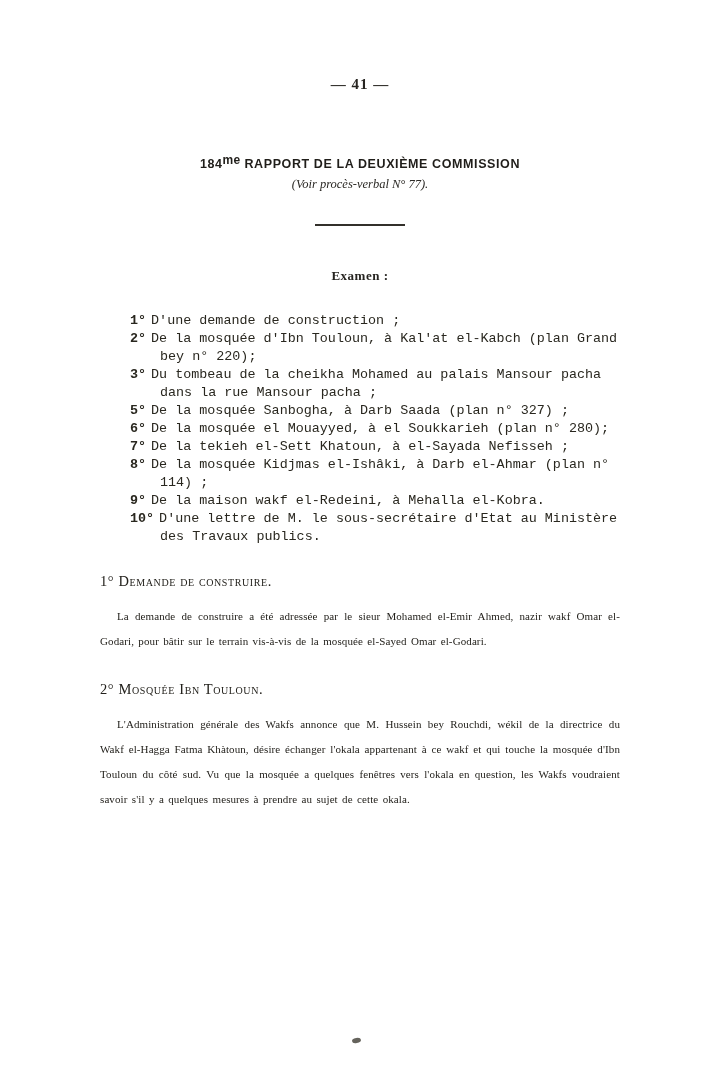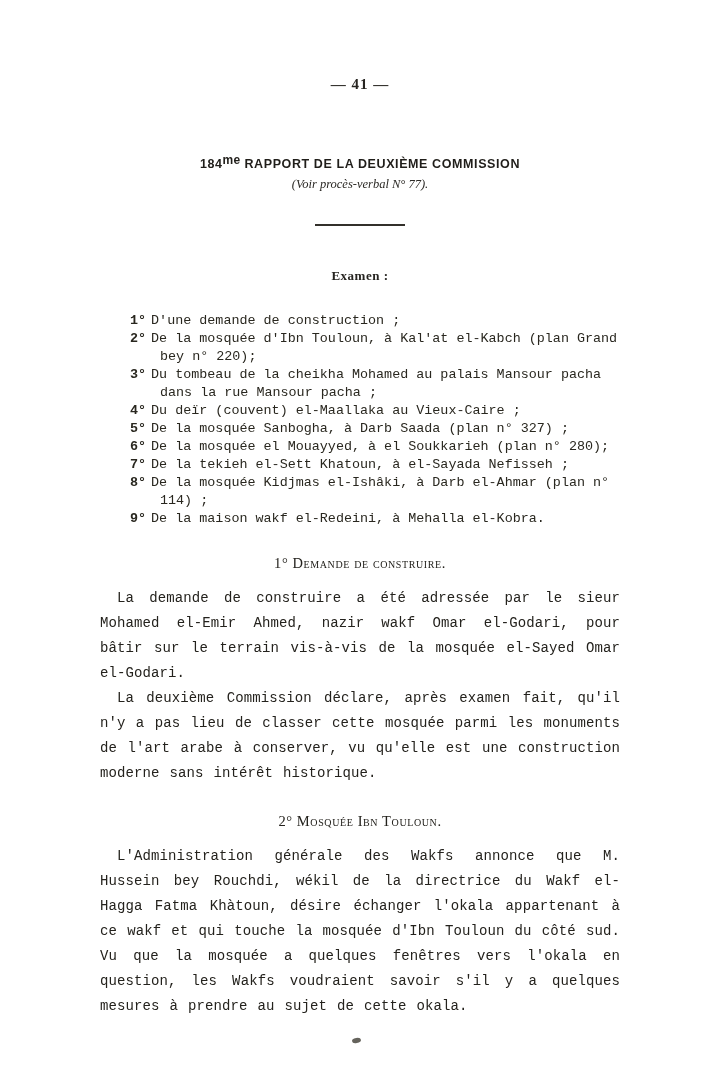--- a/index.html
+++ b/index.html
@@ -65,36 +65,35 @@
     padding-left: 30px;
     text-indent: -30px;
     font-family: Liberation Mono, monospace;
   }
   .examen-list .num {
     font-weight: 700;
     margin-right: 5px;
   }
   .section-heading {
     margin-top: 27px;
-    text-align: center;
+    text-align: left;
     font-size: 14.5px;
     font-variant: small-caps;
     letter-spacing: 0.6px;
     color: #23211c;
   }
   .para {
     margin: 0;
-    font-size: 14px;
+    font-size: 11px;
     line-height: 25px;
     text-align: justify;
     text-indent: 17px;
     letter-spacing: 0.1px;
     word-spacing: 1.5px;
     color: #24221d;
-    font-family: Liberation Mono, monospace;
   }
   .section-heading + .para { margin-top: 14px; }
   .scan-artifact {
     position: absolute;
     left: 352px;
     top: 1038px;
     width: 9px;
     height: 5px;
     background: #4a4840;
     border-radius: 50%;
@@ -116,32 +115,31 @@
   </div>
 
   <div class="rule"></div>
 
   <div class="examen-heading">Examen :</div>
 
   <ul class="examen-list">
     <li><span class="num">1°</span><span>D'une demande de construction ;</span></li>
     <li><span class="num">2°</span><span>De la mosquée d'Ibn Touloun, à Kal'at el-Kabch (plan Grand bey n° 220);</span></li>
     <li><span class="num">3°</span><span>Du tombeau de la cheikha Mohamed au palais Mansour pacha dans la rue Mansour pacha ;</span></li>
-    <li><span class="num">4°</span><span>Du deïr (couvent) el-Maallaka au Vieux-Caire ;</span></li>
     <li><span class="num">5°</span><span>De la mosquée Sanbogha, à Darb Saada (plan n° 327) ;</span></li>
     <li><span class="num">6°</span><span>De la mosquée el Mouayyed, à el Soukkarieh (plan n° 280);</span></li>
     <li><span class="num">7°</span><span>De la tekieh el-Sett Khatoun, à el-Sayada Nefisseh ;</span></li>
     <li><span class="num">8°</span><span>De la mosquée Kidjmas el-Ishâki, à Darb el-Ahmar (plan n° 114) ;</span></li>
     <li><span class="num">9°</span><span>De la maison wakf el-Redeini, à Mehalla el-Kobra.</span></li>
+    <li><span class="num">10°</span><span>D'une lettre de M. le sous-secrétaire d'Etat au Ministère des Travaux publics.</span></li>
   </ul>
 
   <div class="section">
     <div class="section-heading">1° Demande de construire.</div>
     <p class="para">La demande de construire a été adressée par le sieur Mohamed el-Emir Ahmed, nazir wakf Omar el-Godari, pour bâtir sur le terrain vis-à-vis de la mosquée el-Sayed Omar el-Godari.</p>
-    <p class="para">La deuxième Commission déclare, après examen fait, qu'il n'y a pas lieu de classer cette mosquée parmi les monuments de l'art arabe à conserver, vu qu'elle est une construction moderne sans intérêt historique.</p>
   </div>
 
   <div class="section">
     <div class="section-heading">2° Mosquée Ibn Touloun.</div>
     <p class="para">L'Administration générale des Wakfs annonce que M. Hussein bey Rouchdi, wékil de la directrice du Wakf el-Hagga Fatma Khàtoun, désire échanger l'okala appartenant à ce wakf et qui touche la mosquée d'Ibn Touloun du côté sud. Vu que la mosquée a quelques fenêtres vers l'okala en question, les Wakfs voudraient savoir s'il y a quelques mesures à prendre au sujet de cette okala.</p>
   </div>
 
   <div class="scan-artifact"></div>
 
 </div>

